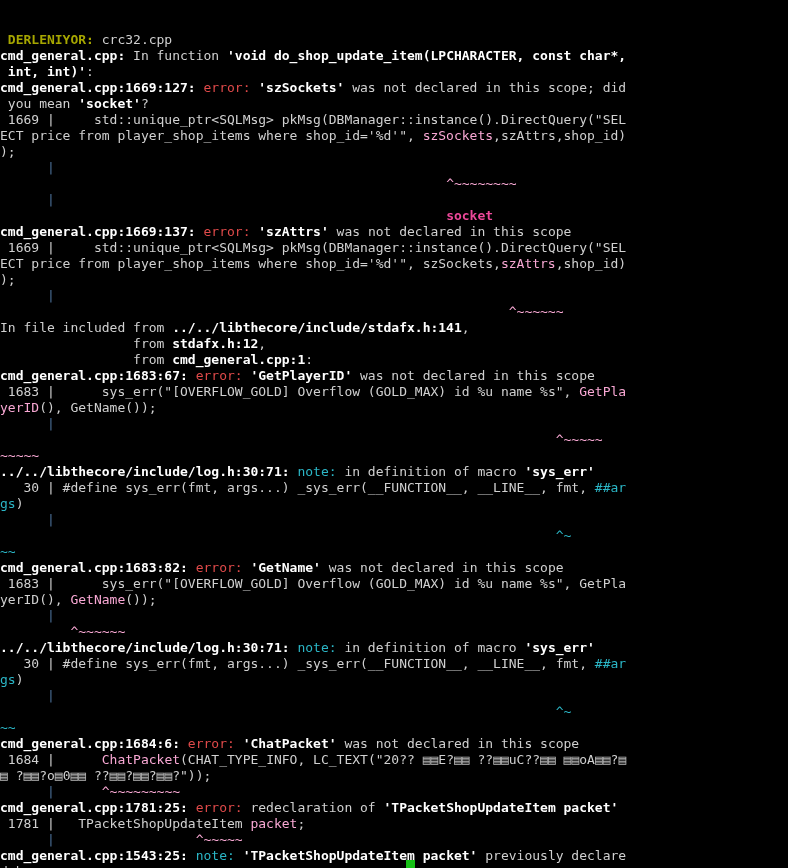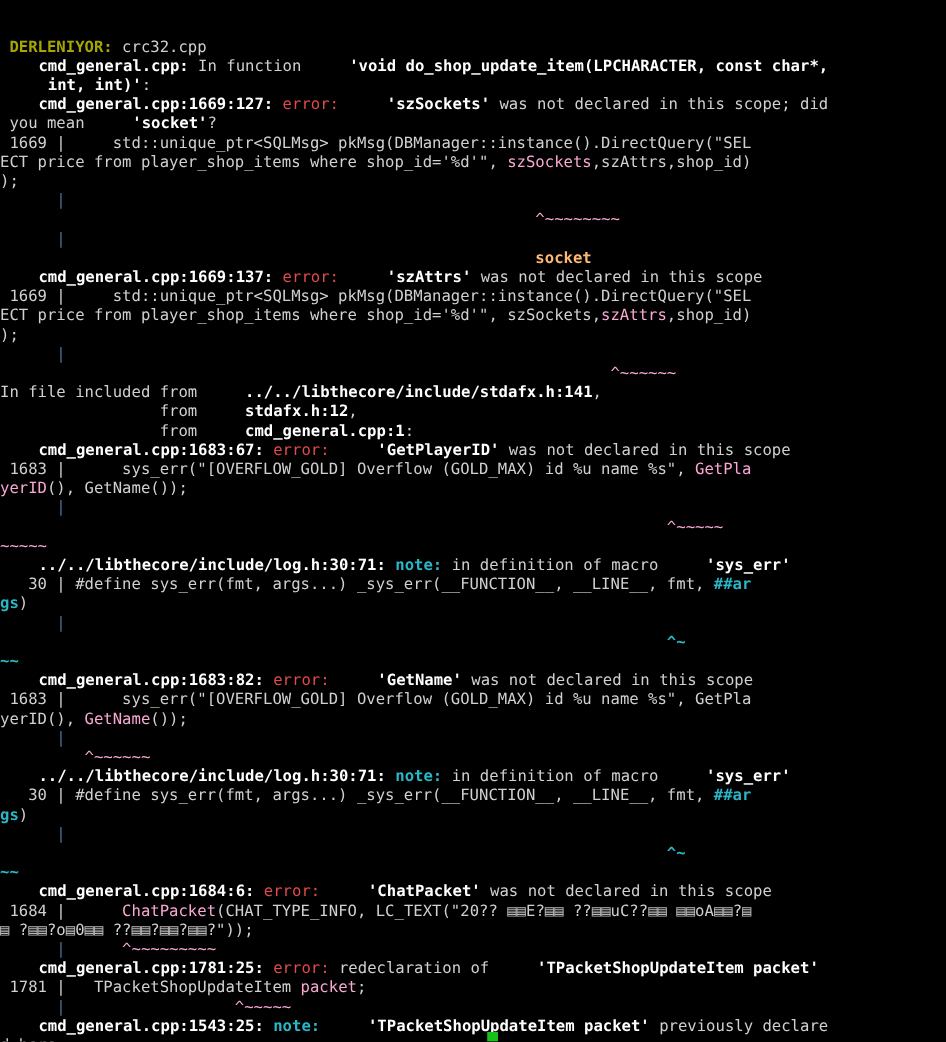--- a/index.html
+++ b/index.html
@@ -29,26 +29,26 @@
   }
   .line {
     height: 16px;
     line-height: 16px;
     white-space: pre;
     font-size: 13px;
     font-family: "DejaVu Sans Mono", monospace;
   }
   
   .c-default { color: #d0d0d0; }
-  .c-white   { color: #ffffff; font-weight: bold; padding-left: 32px; }
+  .c-white   { color: #ffffff; font-weight: bold; }
   .c-red     { color: #f9a8d4; }
   .c-redb    { color: #e04a4a; font-weight: normal; }
-  .c-green   { color: #fdba74; font-weight: bold; }
+  .c-green   { color: #ec4899; font-weight: bold; }
   .c-yellow  { color: #a6a600; font-weight: bold; }
-  .c-cyan    { color: #2bb6c6; font-weight: bold; }
+  .c-cyan    { color: #2bb6c6; font-weight: normal; }
   .c-blue    { color: #4a6f96; }
   .c-box     { color: #b8b8b8; }
 
   #cursor {
     position: absolute;
     left: 406px;
     top: 860px;
     width: 9px;
     height: 8px;
     background: #17c117;

